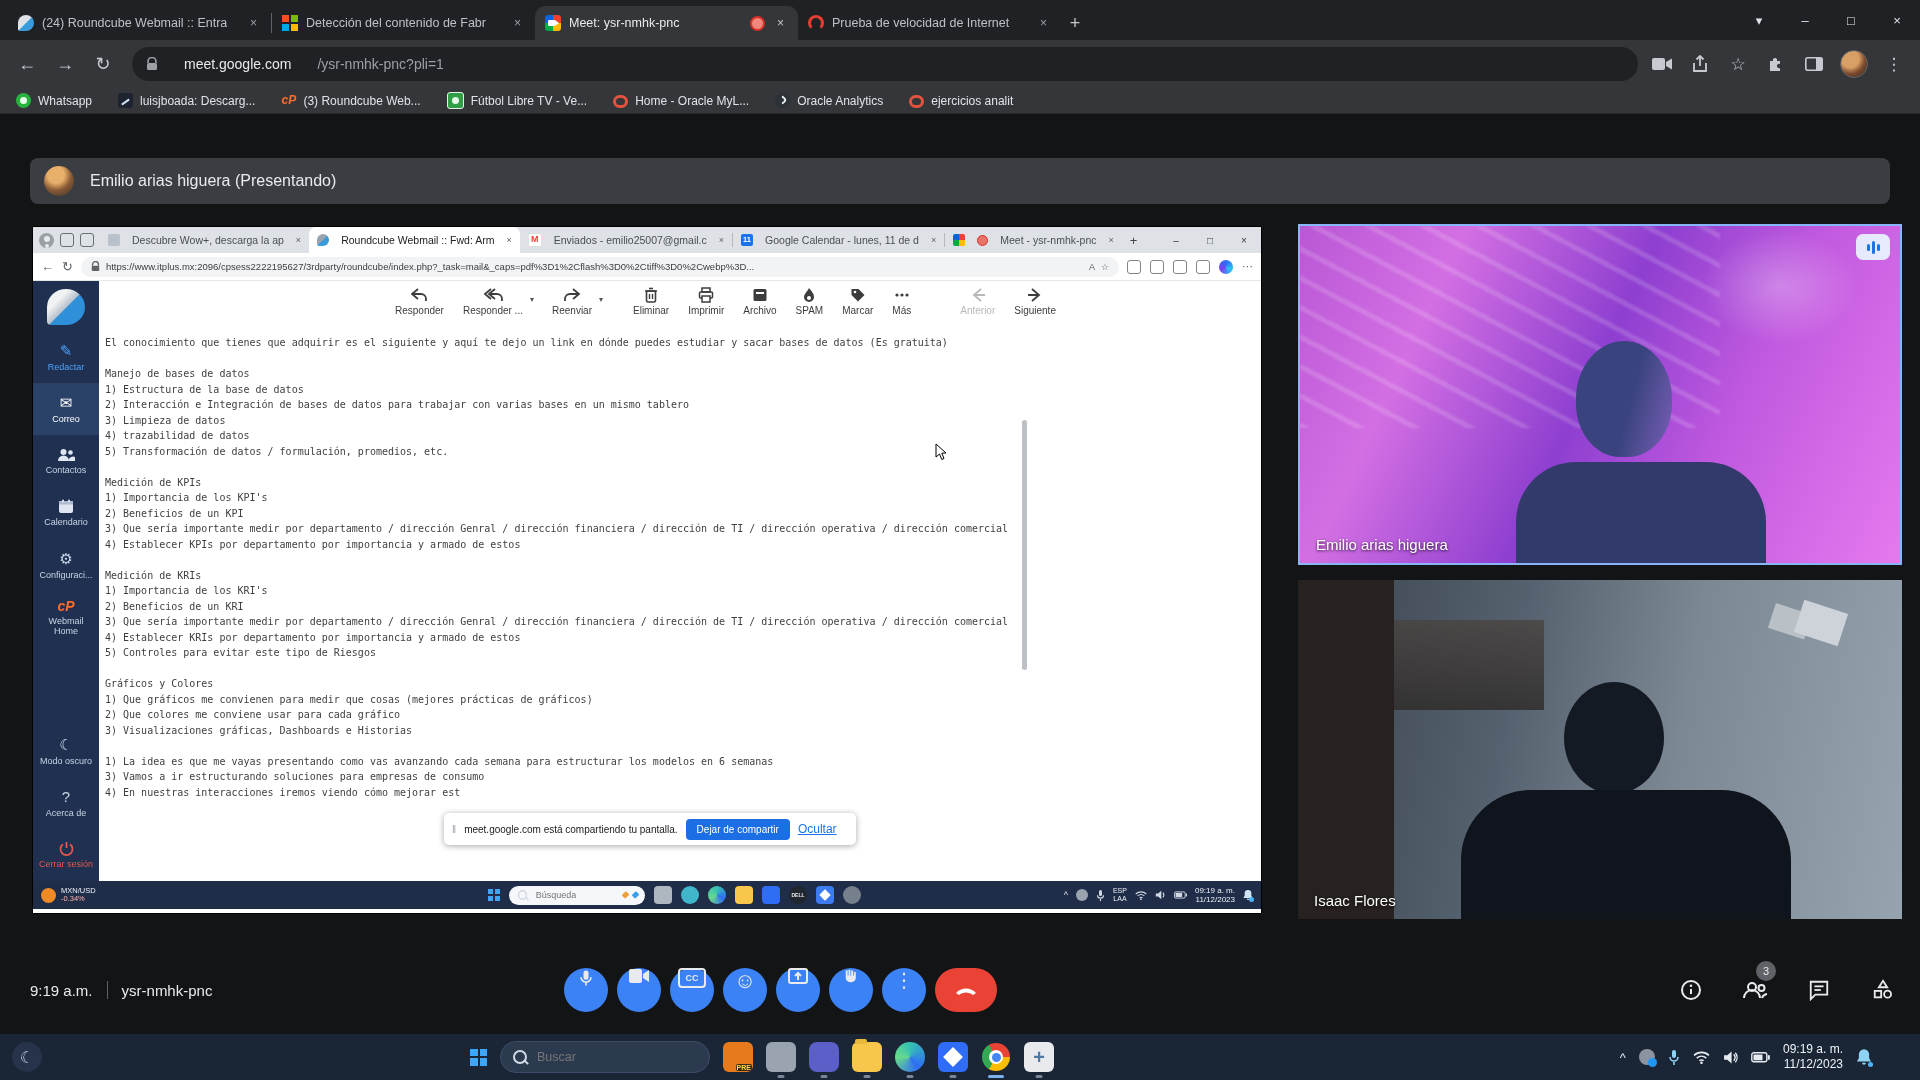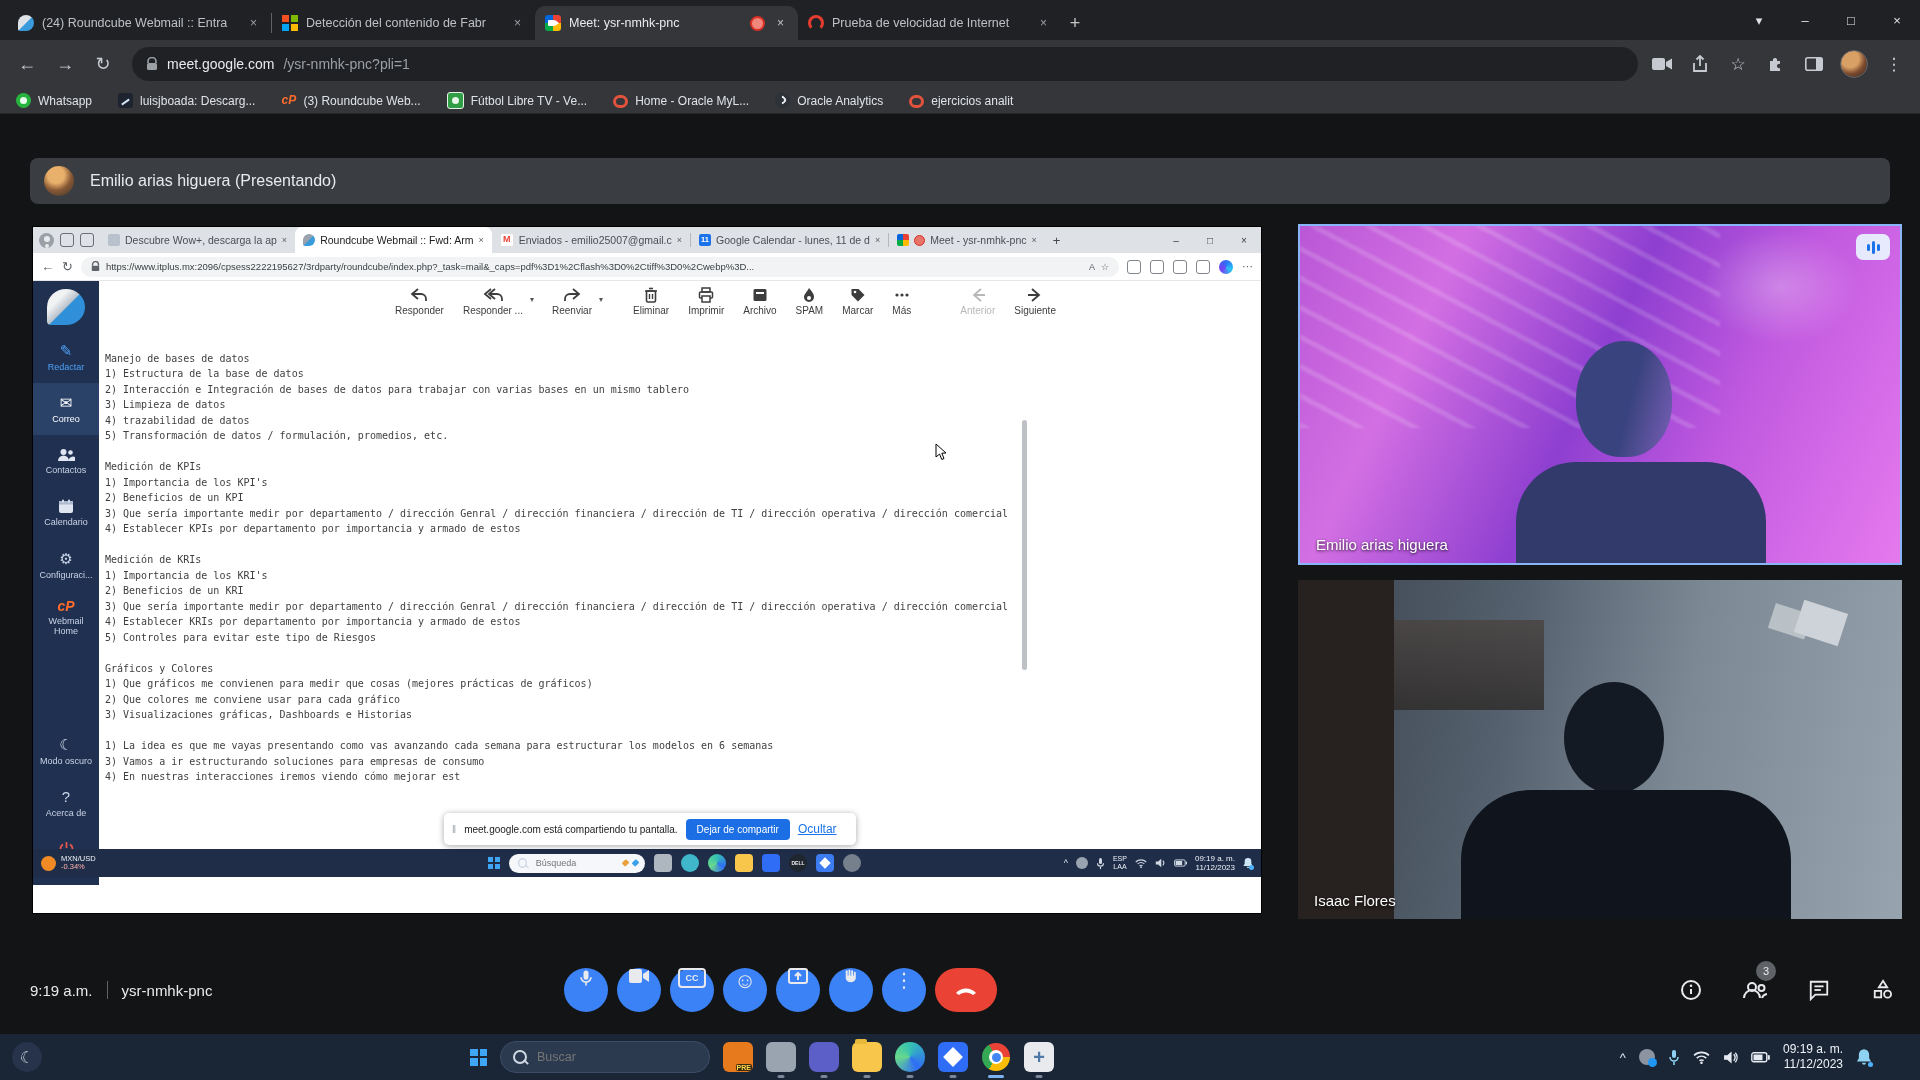--- a/index.html
+++ b/index.html
@@ -27,21 +27,21 @@
   .fav-ms i:nth-child(3){background:#00a4ef}.fav-ms i:nth-child(4){background:#ffb900}
   .fav-meet{background:conic-gradient(#e94235 0 25%,#ffba00 0 50%,#00ac47 0 75%,#0066da 0 100%);border-radius:3px;}
   .fav-meet::after{content:"";position:absolute;left:3px;top:5px;width:7px;height:6px;background:#fff;border-radius:1px;}
   .fav-meet::before{content:"";position:absolute;right:2px;top:5px;border-left:4px solid #fff;border-top:3px solid transparent;border-bottom:3px solid transparent;z-index:1;}
   .fav-speed{border-radius:50%;background:transparent;border:3px solid #e43d30;border-bottom-color:transparent;width:10px;height:10px;}
   .recdot{width:11px;height:11px;border-radius:50%;background:#f0867c;border:2px solid #d93025;flex:none;}
 
   
   .ctoolbar{position:absolute;left:0;top:40px;width:1920px;height:48px;background:#35363a;display:flex;align-items:center;padding:0 10px;box-sizing:border-box;gap:4px;}
   .navbtn{width:34px;height:34px;display:flex;align-items:center;justify-content:center;color:#c7cbd1;font-size:18px;border-radius:50%;}
-  .urlpill{flex:1;height:34px;background:#202124;border-radius:17px;display:flex;align-items:center;padding:0 14px;gap:9px;margin:0 8px;min-width:0;}
+  .urlpill{flex:1;height:34px;background:#202124;border-radius:17px;display:flex;align-items:center;padding:0 14px;gap:26px;margin:0 8px;min-width:0;}
   .urlpill .host{color:#e8eaed;font-size:14px;}
   .urlpill .path{color:#9aa0a6;font-size:14px;white-space:nowrap;overflow:hidden;}
   .tbicons{display:flex;align-items:center;gap:14px;padding-right:4px;}
   .tbico{width:24px;height:24px;display:flex;align-items:center;justify-content:center;color:#c7cbd1;font-size:17px;}
   .avatar-sm{width:26px;height:26px;border-radius:50%;background:radial-gradient(circle at 35% 30%,#d9a066 0 35%,#7c4a2d 60%,#2e2a26 100%);border:1px solid #5f6368;}
   svg.ic{display:block}
 
   
   .bookmarks{position:absolute;left:0;top:88px;width:1920px;height:26px;background:#35363a;display:flex;align-items:center;gap:26px;padding-left:16px;border-bottom:1px solid #26282b;box-sizing:border-box;}
   .bm{display:flex;align-items:center;gap:7px;font-size:12px;color:#dfe3e8;}
@@ -98,21 +98,21 @@
   .mright{position:absolute;right:24px;top:852px;height:48px;display:flex;align-items:center;gap:38px;}
   .mico{width:26px;height:26px;display:flex;align-items:center;justify-content:center;color:#e8eaed;position:relative;}
   .pplbadge{position:absolute;top:-16px;right:-8px;min-width:20px;height:20px;border-radius:50%;background:#5f6368;color:#e8eaed;font-size:11px;display:flex;align-items:center;justify-content:center;}
 
   
   .swin{position:absolute;left:33px;top:113px;width:1228px;height:686px;background:#fff;box-shadow:0 0 0 1px #000;}
   .stabbar{position:absolute;left:0;top:0;width:100%;height:26px;background:#dee1e6;display:flex;align-items:center;padding-left:6px;box-sizing:border-box;}
   .sprof{width:15px;height:15px;border-radius:50%;background:#9aa0a6;margin-right:6px;position:relative;}
   .sprof::after{content:"";position:absolute;left:4.5px;top:3px;width:6px;height:6px;border-radius:50%;background:#e8eaed;box-shadow:0 7px 0 -1px #e8eaed;}
   .sqico{width:12px;height:12px;border:1.5px solid #6a6f75;border-radius:3px;margin-right:6px;}
-  .stab{height:26px;display:flex;align-items:center;gap:5px;padding:0 8px;font-size:10.5px;color:#4a4f55;position:relative;}
+  .stab{height:26px;display:flex;align-items:center;gap:12px;padding:0 8px;font-size:10.5px;color:#4a4f55;position:relative;}
   .stab .x{font-size:9px;color:#5f6368;}
   .stab.active{background:#fff;border-radius:7px 7px 0 0;color:#202124;}
   .stabdiv{width:1px;height:14px;background:#b4b8bd;}
   .sfav{width:12px;height:12px;border-radius:2px;flex:none;position:relative;}
   .sfav-wow{background:#b9c2cc;}
   .sfav-rc{border-radius:50% 50% 50% 2px;background:linear-gradient(135deg,#9aa3ad 48%,#3a9bdc 52%);}
   .sfav-gm{background:#fff;border:1px solid #e0e0e0;color:#ea4335;font-weight:bold;font-size:9px;line-height:11px;text-align:center;}
   .sfav-cal{background:#1a73e8;color:#fff;font-size:7.5px;font-weight:bold;line-height:12px;text-align:center;}
   .sfav-meet{background:conic-gradient(#e94235 0 25%,#ffba00 0 50%,#00ac47 0 75%,#0066da 0 100%);}
   .srec{width:9px;height:9px;border-radius:50%;background:#e8736a;border:1.5px solid #d93025;flex:none;}
@@ -152,21 +152,21 @@
   
   .sharedlg{position:absolute;left:411px;top:586px;width:412px;height:32px;background:#fff;border-radius:5px;box-shadow:0 1px 6px rgba(0,0,0,.35);display:flex;align-items:center;gap:8px;padding:0 8px;box-sizing:border-box;z-index:5;}
   .sharedlg .pp{color:#9aa0a6;font-size:10px;}
   .sharedlg .msg{font-size:10px;color:#202124;white-space:nowrap;}
   .stopbtn{background:#1b6ee3;color:#fff;font-size:10px;border-radius:4px;padding:5px 11px;white-space:nowrap;}
   .hidelink{color:#1a73e8;font-size:12px;text-decoration:underline;}
   
   .cursor{position:absolute;left:902px;top:216px;z-index:6;}
 
   
-  .stask{position:absolute;left:0;top:622px;width:100%;height:28px;background:#1f2d49;}
+  .stask{position:absolute;left:0;top:654px;width:100%;height:28px;background:#1f2d49;}
   .stbl{position:absolute;left:8px;top:0;height:28px;display:flex;align-items:center;gap:5px;}
   .tick{width:15px;height:15px;border-radius:50%;background:#f08a24;}
   .tickt{display:flex;flex-direction:column;line-height:8px;}
   .tickt .a{color:#eef2f8;font-size:7.5px;}
   .tickt .b{color:#ffb3ab;font-size:7.5px;}
   .stbc{position:absolute;left:455px;top:0;height:28px;display:flex;align-items:center;gap:9px;}
   .winlogo12{width:12px;height:12px;display:grid;grid-template-columns:5px 5px;grid-template-rows:5px 5px;gap:1.5px;}
   .winlogo12 i{background:#3ea6f5;display:block;}
   .spill2{width:136px;height:19px;border-radius:10px;background:#f5f7fa;display:flex;align-items:center;gap:5px;padding:0 7px;box-sizing:border-box;}
   .spill2 input{border:0;outline:0;background:transparent;font-size:9px;color:#5f6368;width:80px;font-family:"Liberation Sans",sans-serif;}
@@ -544,20 +544,21 @@
             <svg class="ic" width="16" height="16" viewBox="0 0 16 16">
                 <path d="M5 2 L12 8 l-7 6 M12 8 H1" fill="none" stroke="#3d3d3d" stroke-width="1.8"></path>
               </svg>
             <span>Siguiente</span>
           </div>
         </div>
 
         <div class="mailbody">
           <div class="elines">
 
+          <div class="eline">El conocimiento que tienes que adquirir es el siguiente y aquí te dejo un link en dónde puedes estudiar y sacar bases de datos (Es gratuita)</div>
               <div class="eline"></div>
               <div class="eline">Manejo de bases de datos</div>
               <div class="eline">1) Estructura de la base de datos</div>
               <div class="eline">2) Interacción e Integración de bases de datos para trabajar con varias bases en un mismo tablero</div>
               <div class="eline">3) Limpieza de datos</div>
               <div class="eline">4) trazabilidad de datos</div>
               <div class="eline">5) Transformación de datos / formulación, promedios, etc.</div>
               <div class="eline"></div>
               <div class="eline">Medición de KPIs</div>
               <div class="eline">1) Importancia de los KPI's</div>

